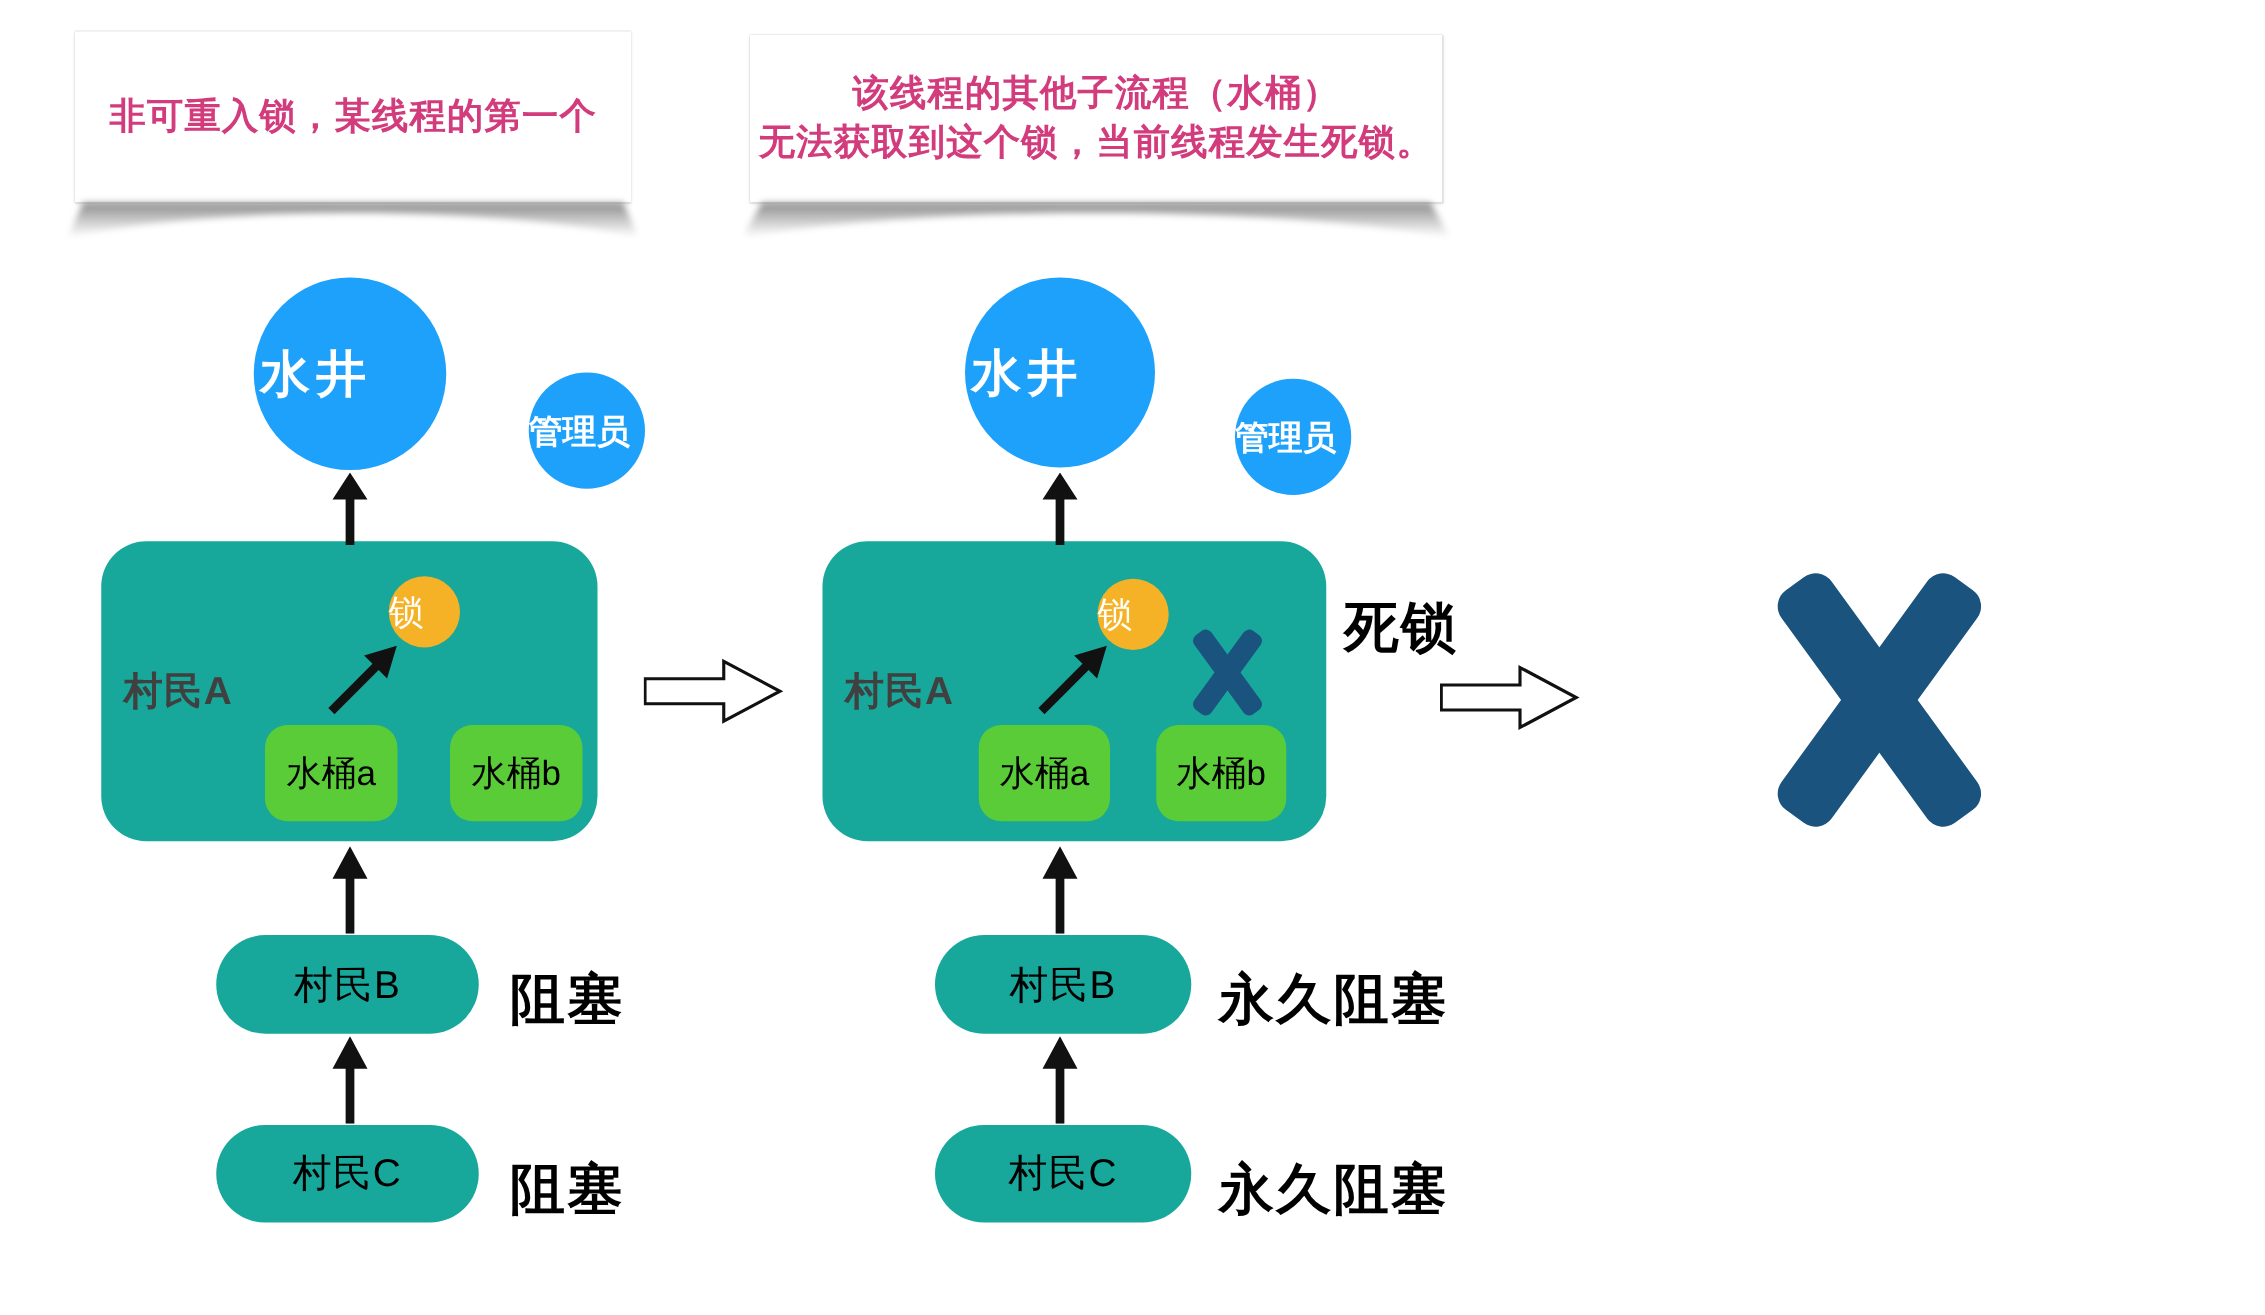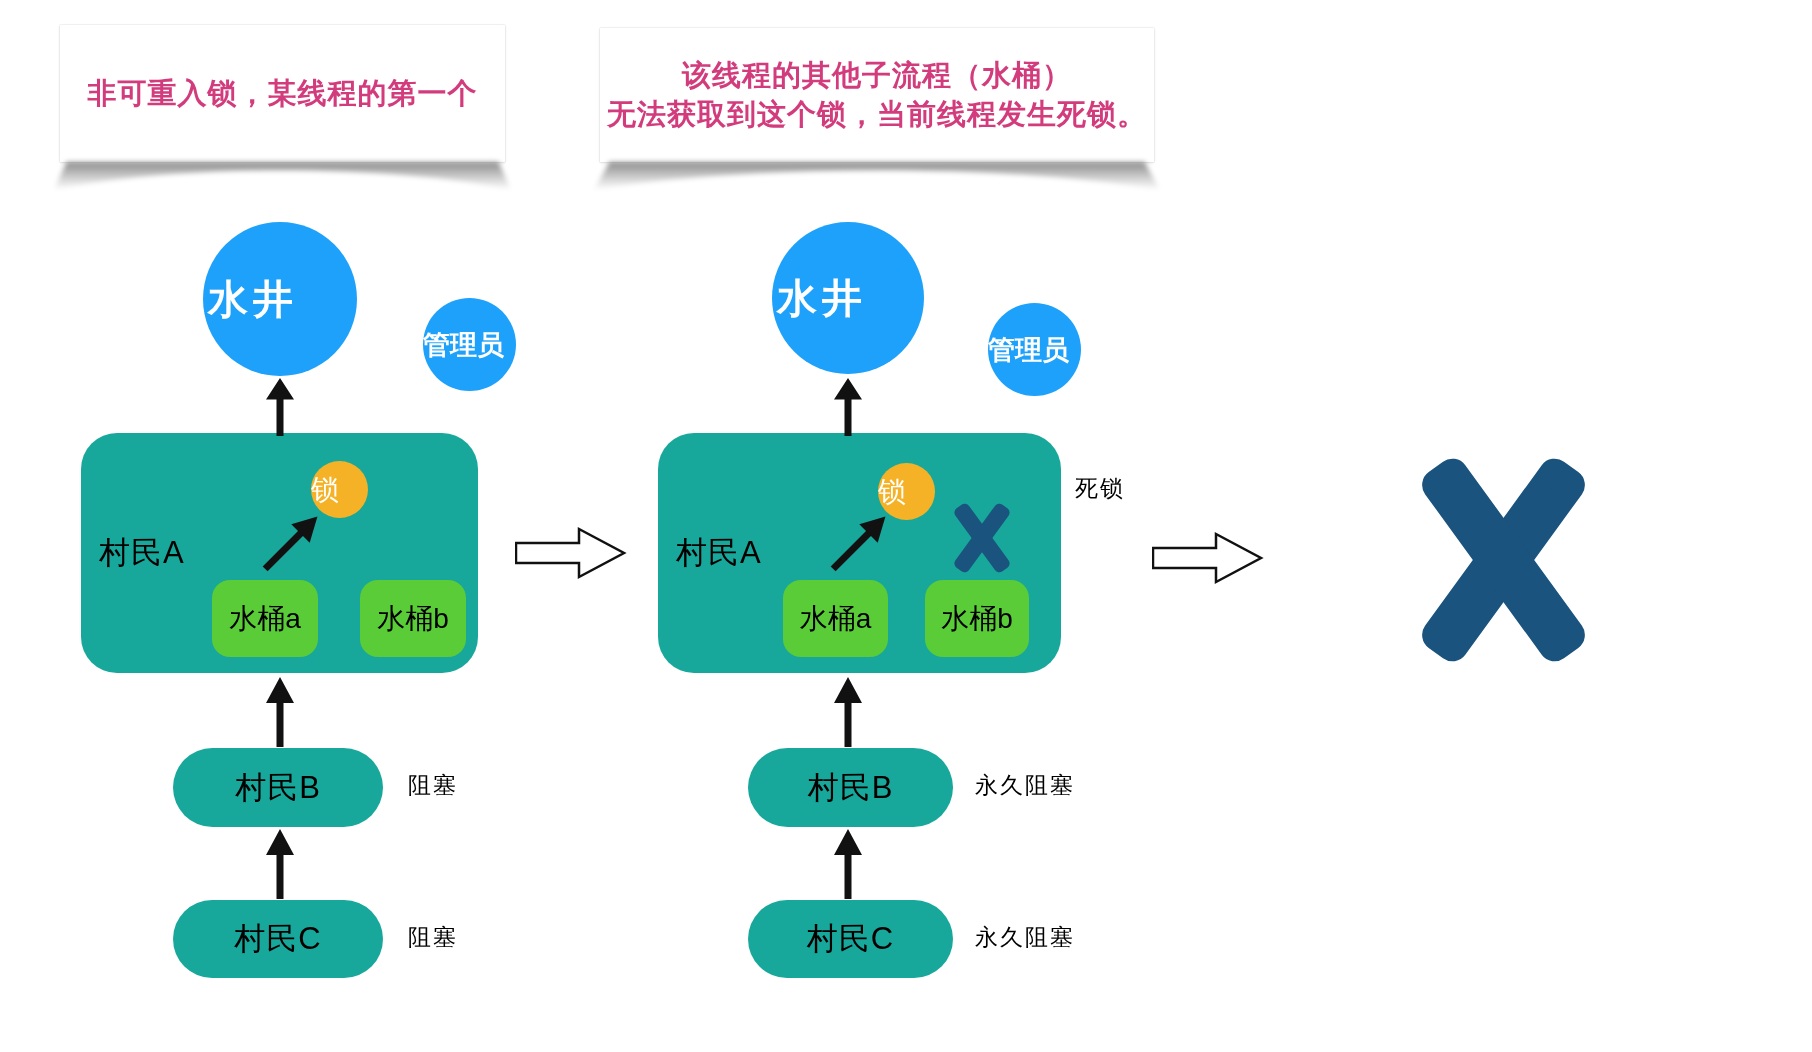--- a/index.html
+++ b/index.html
@@ -27,32 +27,32 @@
   }
   .well{background:#1ea1fb;font-size:40px;font-weight:600;letter-spacing:5px;padding-left:5px;box-sizing:border-box;}
   .admin{background:#1ea1fb;font-size:27px;font-weight:600;}
   .lock{background:#f5b226;font-size:28px;font-weight:500;z-index:4;}
   
   .villager-box{
     position:absolute;background:#17a89b;border-radius:36px;z-index:1;
   }
   .villager-box .box-label{
     position:absolute;left:18px;top:0;height:100%;display:flex;align-items:center;
-    color:#000000;font-size:31px;font-weight:400;letter-spacing:1px;
+    color:#404040;font-size:31px;font-weight:700;letter-spacing:1px;
   }
   .bucket{
     position:absolute;background:#5acc38;border-radius:18px;z-index:2;
     display:flex;align-items:center;justify-content:center;color:#000000;font-size:28px;font-weight:400;
   }
   .pill{
     position:absolute;background:#17a89b;border-radius:42px;z-index:1;
     display:flex;align-items:center;justify-content:center;color:#000000;font-size:31px;font-weight:400;letter-spacing:1px;
   }
   .status-label{
-    position:absolute;color:#000;font-size:23px;font-weight:400;letter-spacing:2px;white-space:nowrap;z-index:2;
+    position:absolute;color:#000;font-size:44px;font-weight:700;letter-spacing:2px;white-space:nowrap;z-index:2;
   }
   .arrow-svg{position:absolute;z-index:2;}
   .x-mark{position:absolute;z-index:5;}
 </style>
 </head>
 <body>
 
 <div class="stage">
 
   <svg width="0" height="0" style="position:absolute" aria-hidden="true">

